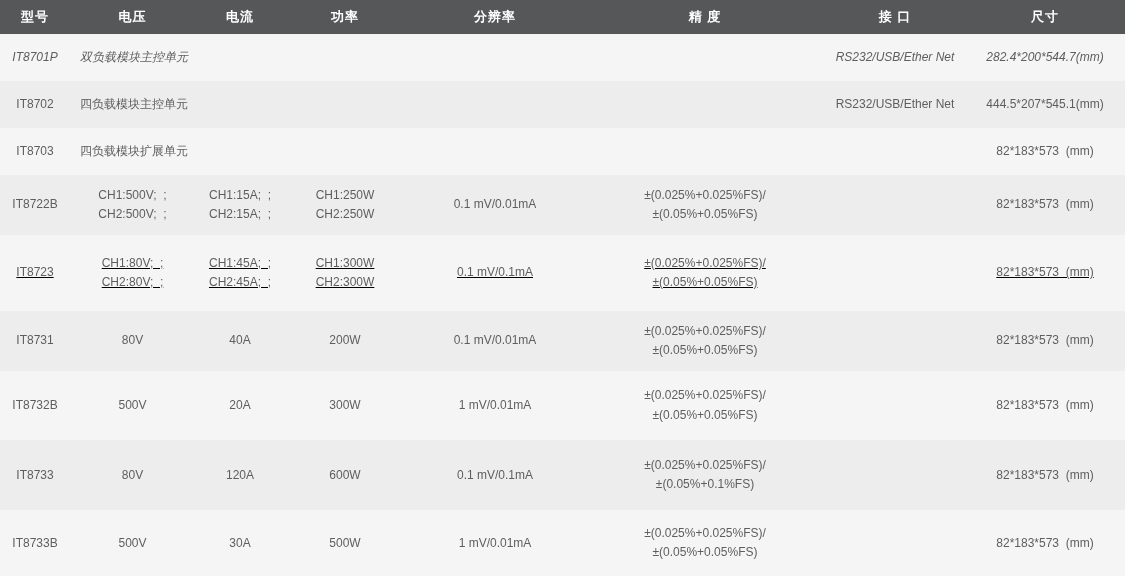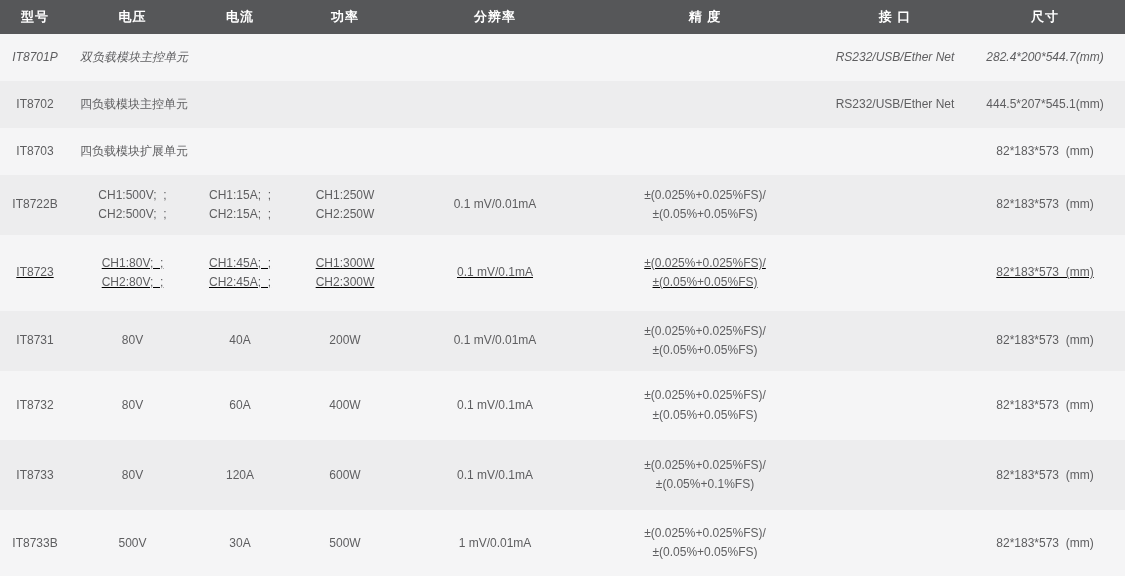--- a/index.html
+++ b/index.html
@@ -155,25 +155,25 @@
         <td>80V</td>
         <td>40A</td>
         <td>200W</td>
         <td>0.1 mV/0.01mA</td>
         <td>±(0.025%+0.025%FS)/
 ±(0.05%+0.05%FS)</td>
         <td></td>
         <td>82*183*573&nbsp;&nbsp;(mm)</td>
       </tr>
       <tr>
-        <td>IT8732</td>
-        <td>80V</td>
-        <td>60A</td>
-        <td>400W</td>
-        <td>0.1 mV/0.1mA</td>
+        <td>IT8732B</td>
+        <td>500V</td>
+        <td>20A</td>
+        <td>300W</td>
+        <td>1 mV/0.01mA</td>
         <td>±(0.025%+0.025%FS)/
 ±(0.05%+0.05%FS)</td>
         <td></td>
         <td>82*183*573&nbsp;&nbsp;(mm)</td>
       </tr>
       <tr>
         <td>IT8733</td>
         <td>80V</td>
         <td>120A</td>
         <td>600W</td>

